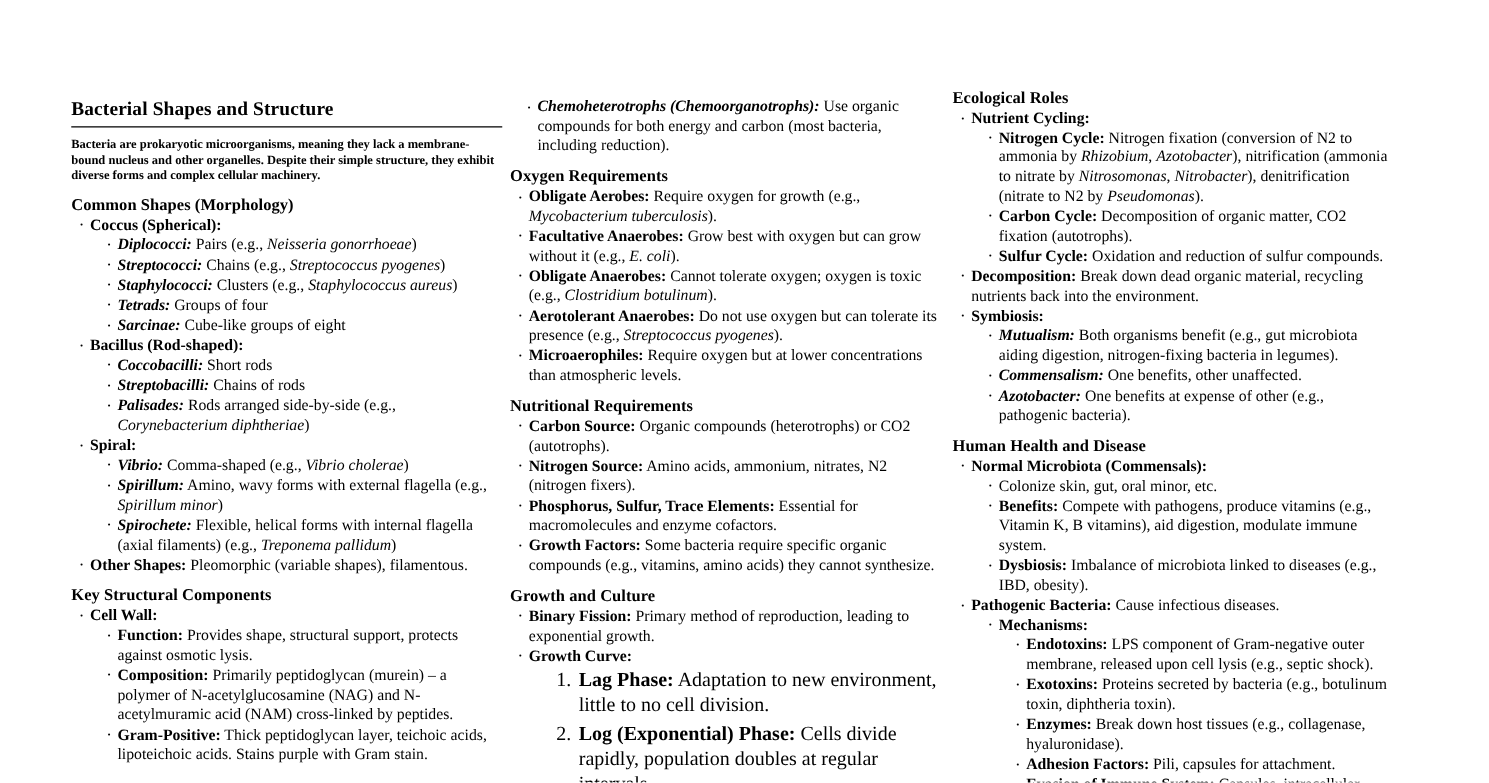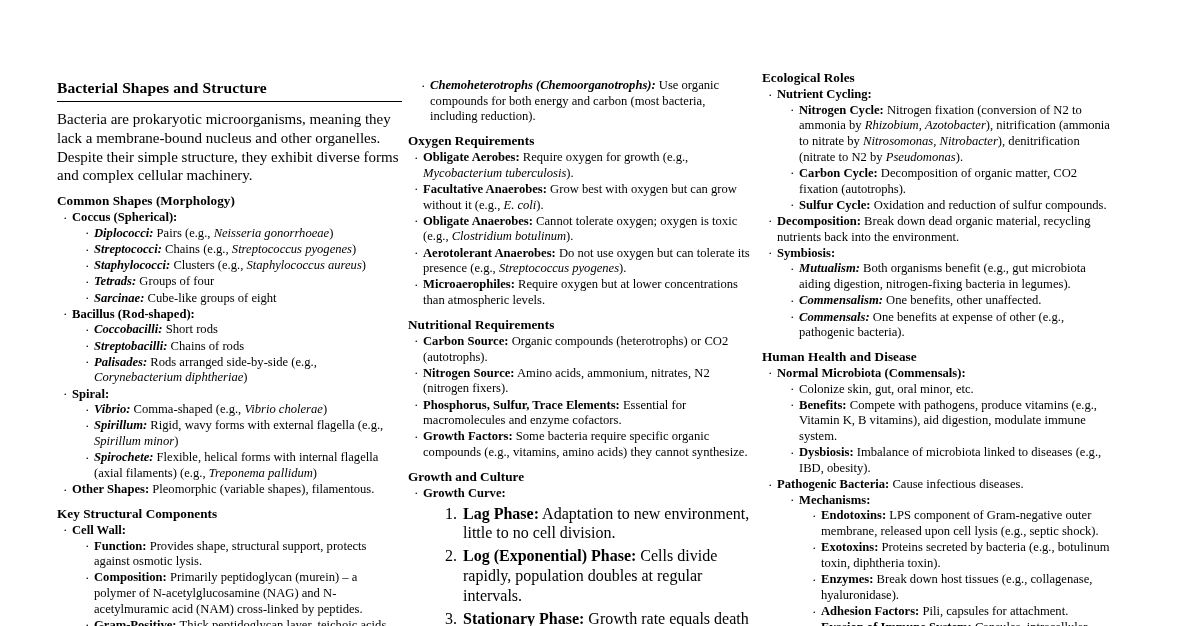--- a/index.html
+++ b/index.html
@@ -45,24 +45,25 @@
     font-size: 15.5px;
     font-weight: bold;
     margin: 0 0 2px 0;
     padding: 0 0 4px 0;
     line-height: 1.25;
     letter-spacing: 0.1px;
     border-bottom: 1.6px solid #000;
     width: 345px;
   }
   p.intro {
-    font-size: 15px;
+    font-size: 10px;
     line-height: 1.245;
     margin: 8px 0 0 0;
     text-align: left;
+    font-weight: bold;
   }
   h2.sec {
     font-size: 13.2px;
     font-weight: bold;
     margin: 8px 0 1px 0;
     line-height: 1.22;
     letter-spacing: 0.05px;
   }
   h2.sec.first { margin-top: 0; }
 
@@ -138,21 +139,21 @@
                   <li class="bullet"><span class="b i">Tetrads:</span><span> Groups of four</span></li>
                   <li class="bullet"><span class="b i">Sarcinae:</span><span> Cube-like groups of eight</span></li>
                 </ul></li>
               <li class="bullet"><span class="b">Bacillus (Rod-shaped):</span><ul class="lvl2">
                   <li class="bullet"><span class="b i">Coccobacilli:</span><span> Short rods</span></li>
                   <li class="bullet"><span class="b i">Streptobacilli:</span><span> Chains of rods</span></li>
                   <li class="bullet"><span class="b i">Palisades:</span><span> Rods arranged side-by-side (e.g., </span><i>Corynebacterium diphtheriae</i><span>)</span></li>
                 </ul></li>
               <li class="bullet"><span class="b">Spiral:</span><ul class="lvl2">
                   <li class="bullet"><span class="b i">Vibrio:</span><span> Comma-shaped (e.g., </span><i>Vibrio cholerae</i><span>)</span></li>
-                  <li class="bullet"><span class="b i">Spirillum:</span><span> Rigid, wavy forms with external flagella (e.g., </span><i>Spirillum minor</i><span>)</span></li>
+                  <li class="bullet"><span class="b i">Spirillum:</span><span> Amino, wavy forms with external flagella (e.g., </span><i>Spirillum minor</i><span>)</span></li>
                   <li class="bullet"><span class="b i">Spirochete:</span><span> Flexible, helical forms with internal flagella (axial filaments) (e.g., </span><i>Treponema pallidum</i><span>)</span></li>
                 </ul></li>
               <li class="bullet"><span class="b">Other Shapes:</span><span> Pleomorphic (variable shapes), filamentous.</span></li>
             </ul>
             <h2 class="sec">Key Structural Components</h2>
             <ul class="lvl1">
               <li class="bullet"><span class="b">Cell Wall:</span><ul class="lvl2">
                   <li class="bullet"><span class="b">Function:</span><span> Provides shape, structural support, protects against osmotic lysis.</span></li>
                   <li class="bullet"><span class="b">Composition:</span><span> Primarily peptidoglycan (murein) – a polymer of N-acetylglucosamine (NAG) and N-acetylmuramic acid (NAM) cross-linked by peptides.</span></li>
                   <li class="bullet"><span class="b">Gram-Positive:</span><span> Thick peptidoglycan layer, teichoic acids, lipoteichoic acids. Stains purple with Gram stain.</span></li>
@@ -180,20 +181,21 @@
             </ul>
             <h2 class="sec">Nutritional Requirements</h2>
             <ul class="lvl1">
               <li class="bullet"><span class="b">Carbon Source:</span><span> Organic compounds (heterotrophs) or CO2 (autotrophs).</span></li>
               <li class="bullet"><span class="b">Nitrogen Source:</span><span> Amino acids, ammonium, nitrates, N2 (nitrogen fixers).</span></li>
               <li class="bullet"><span class="b">Phosphorus, Sulfur, Trace Elements:</span><span> Essential for macromolecules and enzyme cofactors.</span></li>
               <li class="bullet"><span class="b">Growth Factors:</span><span> Some bacteria require specific organic compounds (e.g., vitamins, amino acids) they cannot synthesize.</span></li>
             </ul>
             <h2 class="sec">Growth and Culture</h2>
             <ul class="lvl1">
+              <li class="bullet"><span class="b">Binary Fission:</span><span> Primary method of reproduction, leading to exponential growth.</span></li>
               <li class="bullet"><span class="b">Growth Curve:</span><ol class="numlist">
                   <li><span class="b">Lag Phase:</span><span> Adaptation to new environment, little to no cell division.</span></li>
                   <li><span class="b">Log (Exponential) Phase:</span><span> Cells divide rapidly, population doubles at regular intervals.</span></li>
                   <li><span class="b">Stationary Phase:</span><span> Growth rate equals death rate due to nutrient depletion and waste accumulation.</span></li>
                 </ol></li>
             </ul>
           </div>
       </div>
     </div>
 
@@ -204,21 +206,21 @@
             <ul class="lvl1">
               <li class="bullet"><span class="b">Nutrient Cycling:</span><ul class="lvl2">
                   <li class="bullet"><span class="b">Nitrogen Cycle:</span><span> Nitrogen fixation (conversion of N2 to ammonia by </span><i>Rhizobium</i><span>, </span><i>Azotobacter</i><span>), nitrification (ammonia to nitrate by </span><i>Nitrosomonas</i><span>, </span><i>Nitrobacter</i><span>), denitrification (nitrate to N2 by </span><i>Pseudomonas</i><span>).</span></li>
                   <li class="bullet"><span class="b">Carbon Cycle:</span><span> Decomposition of organic matter, CO2 fixation (autotrophs).</span></li>
                   <li class="bullet"><span class="b">Sulfur Cycle:</span><span> Oxidation and reduction of sulfur compounds.</span></li>
                 </ul></li>
               <li class="bullet"><span class="b">Decomposition:</span><span> Break down dead organic material, recycling nutrients back into the environment.</span></li>
               <li class="bullet"><span class="b">Symbiosis:</span><ul class="lvl2">
                   <li class="bullet"><span class="b i">Mutualism:</span><span> Both organisms benefit (e.g., gut microbiota aiding digestion, nitrogen-fixing bacteria in legumes).</span></li>
                   <li class="bullet"><span class="b i">Commensalism:</span><span> One benefits, other unaffected.</span></li>
-                  <li class="bullet"><span class="b i">Commensals:</span><span> One benefits at expense of other (e.g., pathogenic bacteria).</span></li>
+                  <li class="bullet"><span class="b i">Azotobacter:</span><span> One benefits at expense of other (e.g., pathogenic bacteria).</span></li>
                 </ul></li>
             </ul>
             <h2 class="sec">Human Health and Disease</h2>
             <ul class="lvl1">
               <li class="bullet"><span class="b">Normal Microbiota (Commensals):</span><ul class="lvl2">
                   <li class="bullet"><span>Colonize skin, gut, oral minor, etc.</span></li>
                   <li class="bullet"><span class="b">Benefits:</span><span> Compete with pathogens, produce vitamins (e.g., Vitamin K, B vitamins), aid digestion, modulate immune system.</span></li>
                   <li class="bullet"><span class="b">Dysbiosis:</span><span> Imbalance of microbiota linked to diseases (e.g., IBD, obesity).</span></li>
                 </ul></li>
               <li class="bullet"><span class="b">Pathogenic Bacteria:</span><span> Cause infectious diseases.</span><ul class="lvl2">

